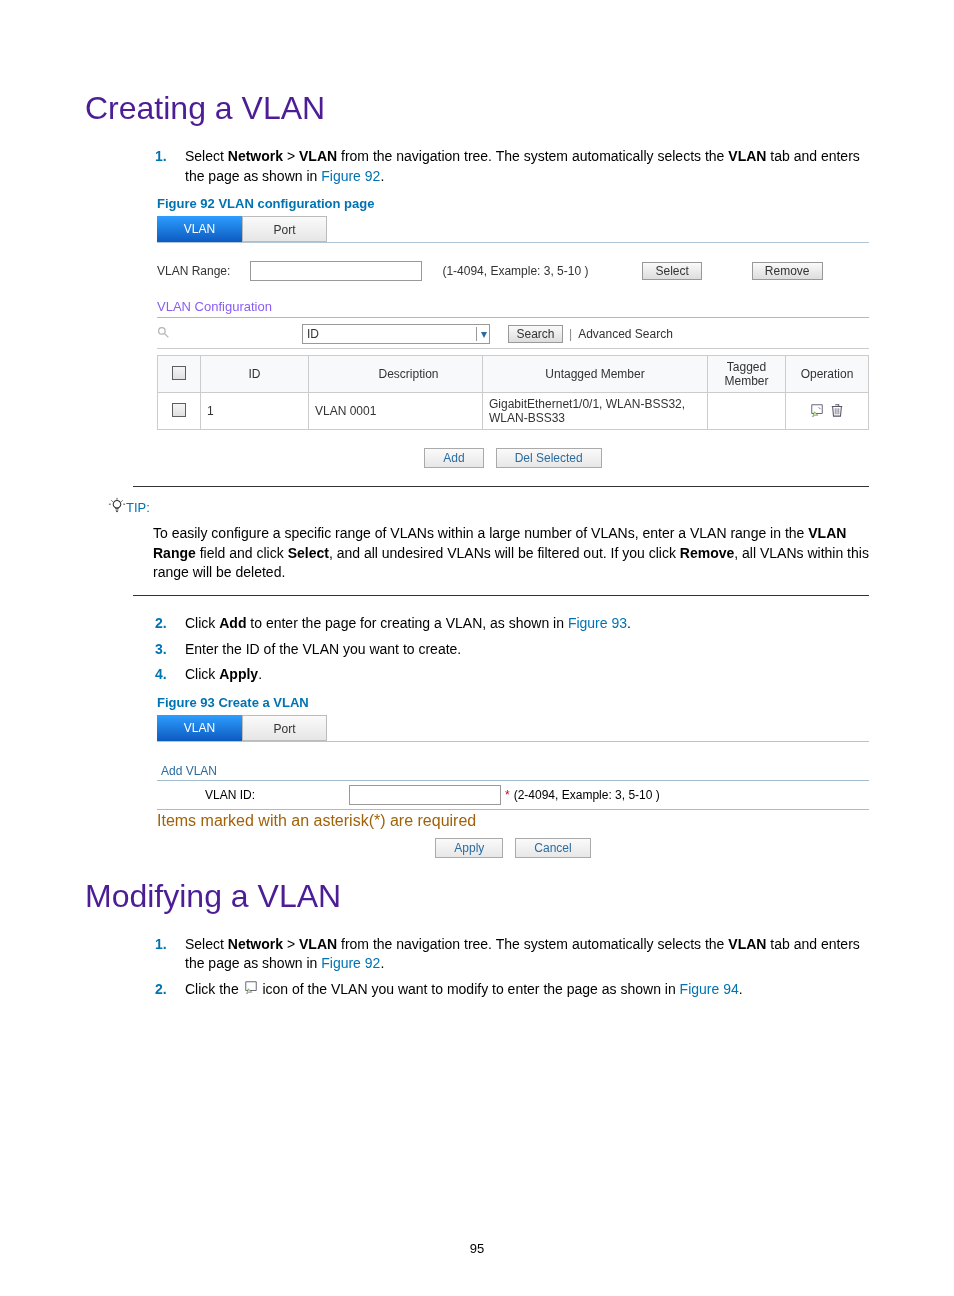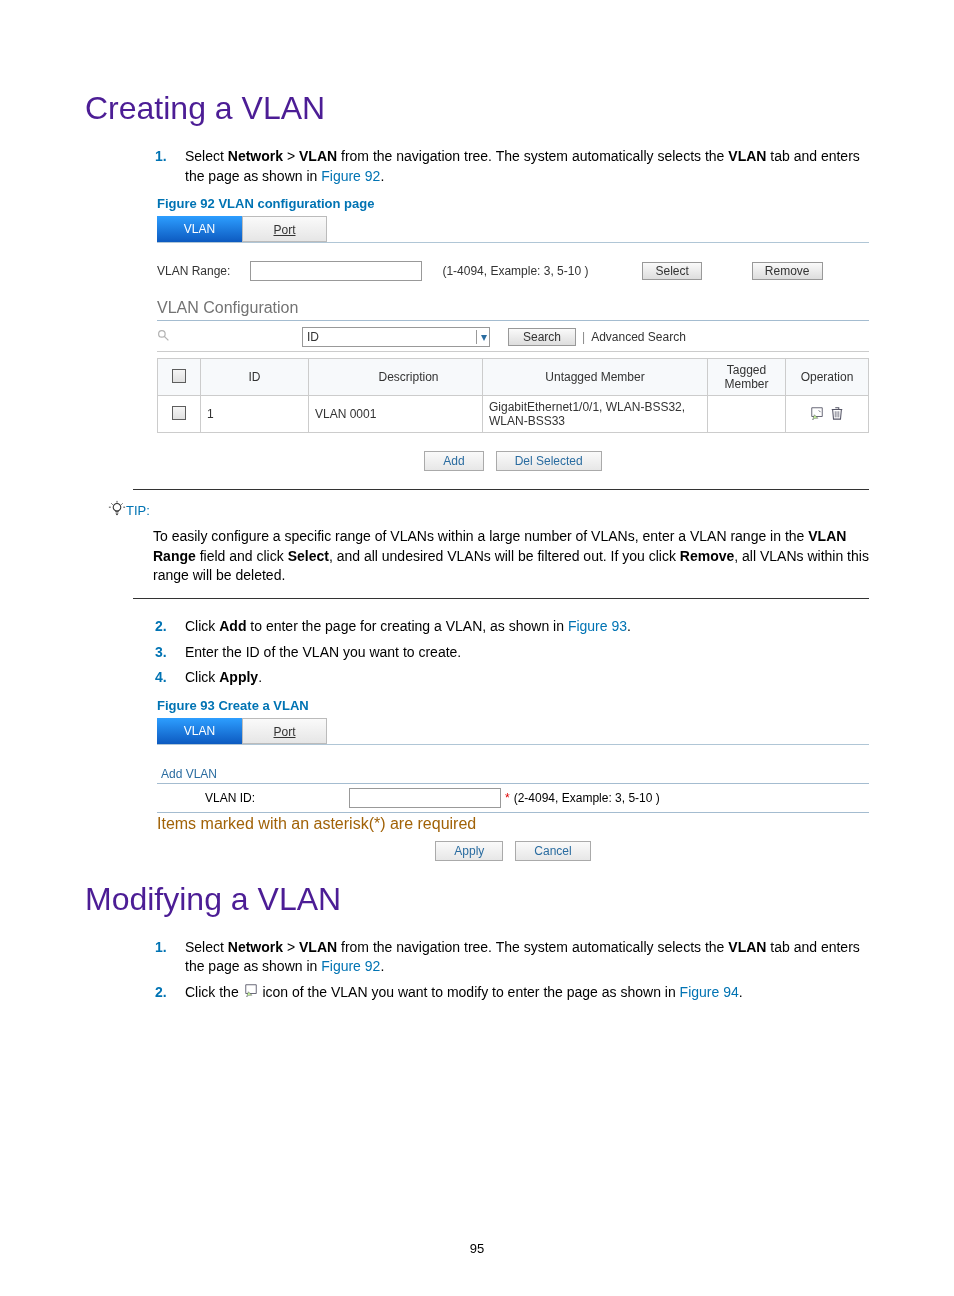--- a/index.html
+++ b/index.html
@@ -68,21 +68,20 @@
   }
   .tab.active {
     background: linear-gradient(#2d9eff, #0d5ac0);
     color: #fff;
   }
   .tab.inactive {
     background: linear-gradient(#fafafa, #e6e6e6);
     color: #333;
     border: 1px solid #bbb;
     box-sizing: border-box;
-    text-decoration: underline;
   }
   .row-rng {
     margin: 18px 0 18px 0;
     display: flex;
     align-items: center;
     gap: 20px;
   }
   .inp {
     border: 1px solid #999;
     height: 18px;
@@ -93,22 +92,22 @@
     background: linear-gradient(#fafafa, #ddd);
     font-size: 12px;
     padding: 1px 12px;
     min-width: 55px;
     text-align: center;
     box-sizing: border-box;
   }
   .sec-label {
     border-bottom: 1px solid #a4bcd0;
     padding-bottom: 3px;
-    color: #737373;
-    font-size: 16px;
+    color: #8b5cf6;
+    font-size: 13px;
     margin-bottom: 6px;
   }
   .search-row {
     display: flex;
     align-items: center;
     gap: 6px;
     margin-bottom: 6px;
     border-bottom: 1px solid #ccc;
     padding-bottom: 4px;
   }
@@ -265,21 +264,21 @@
             <circle cx="6" cy="6" r="4" fill="none" stroke="#666" stroke-width="1.5"></circle>
             <line x1="9" y1="9" x2="14" y2="14" stroke="#666" stroke-width="1.5"></line>
           </svg>
       </span>
       <span style="flex:0 0 120px;"></span>
       <span class="select-id">
         <span>ID</span>
         <span class="chev">▾</span>
       </span>
       <span style="width:6px;"></span>
-      <span class="btn-gray" style="padding:1px 14px;">Search</span>
+      <span class="btn-gray" style="padding:1px 7px;">Search</span>
       <span style="color:#888;">|</span>
       <span style="color:#333;">Advanced Search</span>
     </div>
 
     <table class="grid">
       <tbody>
           <tr>
         <th style="width:30px;"><span class="chk"></span></th>
         <th style="width:95px;">ID</th>
         <th style="width:135px;padding-left:32px;">Description</th>

